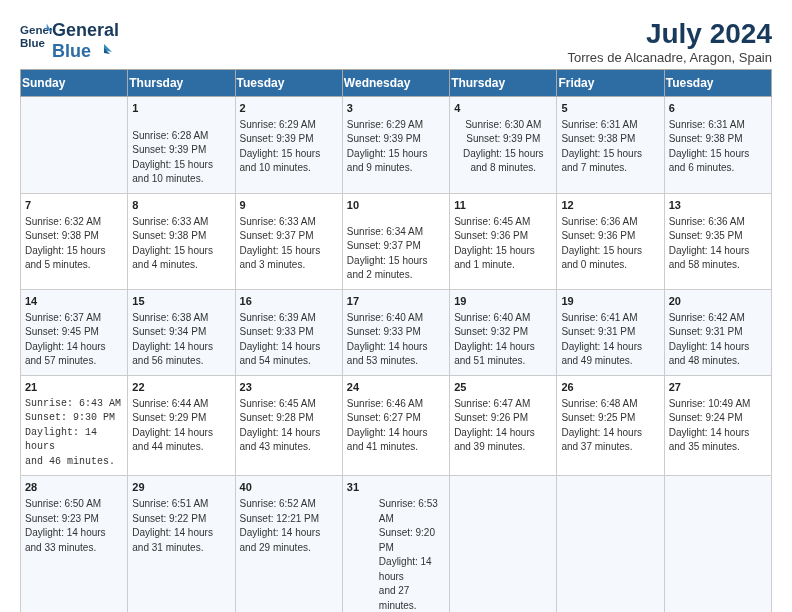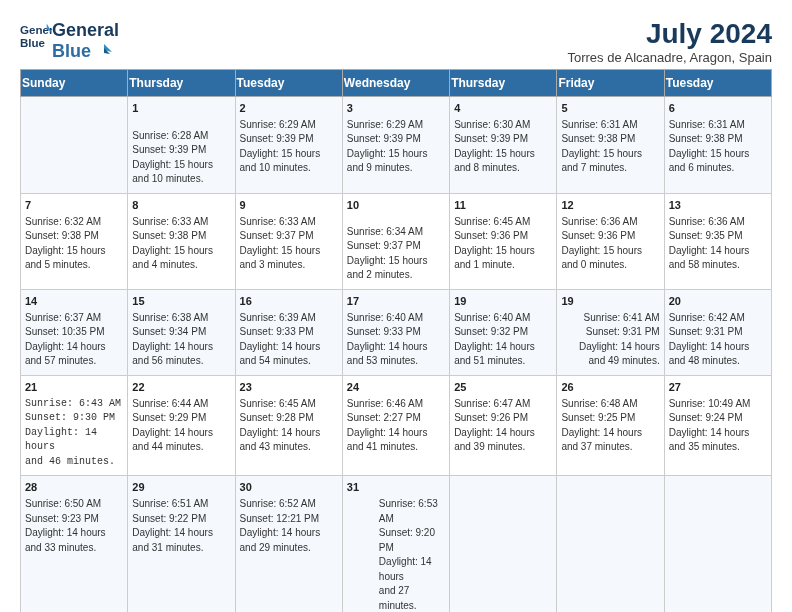--- a/index.html
+++ b/index.html
@@ -142,21 +142,21 @@
         </td>
         <td>
           <span class="day-number">3</span>
           <div class="cell-content" style="white-space: pre-line;">Sunrise: 6:29 AM
 Sunset: 9:39 PM
 Daylight: 15 hours
 and 9 minutes.</div>
         </td>
         <td>
           <span class="day-number">4</span>
-          <div class="cell-content" style="white-space: pre-line;">Sunrise: 6:30 AM
+          <div class="cell-content" style="white-space: pre-line; text-align: center;">Sunrise: 6:30 AM
 Sunset: 9:39 PM
 Daylight: 15 hours
 and 8 minutes.</div>
         </td>
         <td>
           <span class="day-number">5</span>
           <div class="cell-content" style="white-space: pre-line;">Sunrise: 6:31 AM
 Sunset: 9:38 PM
 Daylight: 15 hours
 and 7 minutes.</div>
@@ -217,21 +217,21 @@
           <div class="cell-content" style="white-space: pre-line;">Sunrise: 6:36 AM
 Sunset: 9:35 PM
 Daylight: 14 hours
 and 58 minutes.</div>
         </td>
       </tr>
       <tr>
         <td>
           <span class="day-number">14</span>
           <div class="cell-content" style="white-space: pre-line;">Sunrise: 6:37 AM
-Sunset: 10:35 PM
+Sunset: 9:45 PM
 Daylight: 14 hours
 and 57 minutes.</div>
         </td>
         <td>
           <span class="day-number">15</span>
           <div class="cell-content" style="white-space: pre-line;">Sunrise: 6:38 AM
 Sunset: 9:34 PM
 Daylight: 14 hours
 and 56 minutes.</div>
         </td>
@@ -251,21 +251,21 @@
         </td>
         <td>
           <span class="day-number">19</span>
           <div class="cell-content" style="white-space: pre-line;">Sunrise: 6:40 AM
 Sunset: 9:32 PM
 Daylight: 14 hours
 and 51 minutes.</div>
         </td>
         <td>
           <span class="day-number">19</span>
-          <div class="cell-content" style="white-space: pre-line; text-align: right;">Sunrise: 6:41 AM
+          <div class="cell-content" style="white-space: pre-line;">Sunrise: 6:41 AM
 Sunset: 9:31 PM
 Daylight: 14 hours
 and 49 minutes.</div>
         </td>
         <td>
           <span class="day-number">20</span>
           <div class="cell-content" style="white-space: pre-line;">Sunrise: 6:42 AM
 Sunset: 9:31 PM
 Daylight: 14 hours
 and 48 minutes.</div>
@@ -289,21 +289,21 @@
         <td>
           <span class="day-number">23</span>
           <div class="cell-content" style="white-space: pre-line;">Sunrise: 6:45 AM
 Sunset: 9:28 PM
 Daylight: 14 hours
 and 43 minutes.</div>
         </td>
         <td>
           <span class="day-number">24</span>
           <div class="cell-content" style="white-space: pre-line;">Sunrise: 6:46 AM
-Sunset: 2:27 PM
+Sunset: 6:27 PM
 Daylight: 14 hours
 and 41 minutes.</div>
         </td>
         <td>
           <span class="day-number">25</span>
           <div class="cell-content" style="white-space: pre-line;">Sunrise: 6:47 AM
 Sunset: 9:26 PM
 Daylight: 14 hours
 and 39 minutes.</div>
         </td>
@@ -331,21 +331,21 @@
 and 33 minutes.</div>
         </td>
         <td>
           <span class="day-number">29</span>
           <div class="cell-content" style="white-space: pre-line;">Sunrise: 6:51 AM
 Sunset: 9:22 PM
 Daylight: 14 hours
 and 31 minutes.</div>
         </td>
         <td>
-          <span class="day-number">30</span>
+          <span class="day-number">40</span>
           <div class="cell-content" style="white-space: pre-line;">Sunrise: 6:52 AM
 Sunset: 12:21 PM
 Daylight: 14 hours
 and 29 minutes.</div>
         </td>
         <td>
           <span class="day-number">31</span>
           <div class="cell-content" style="white-space: pre-line; margin-left: 32px;">Sunrise: 6:53 AM
 Sunset: 9:20 PM
 Daylight: 14 hours

